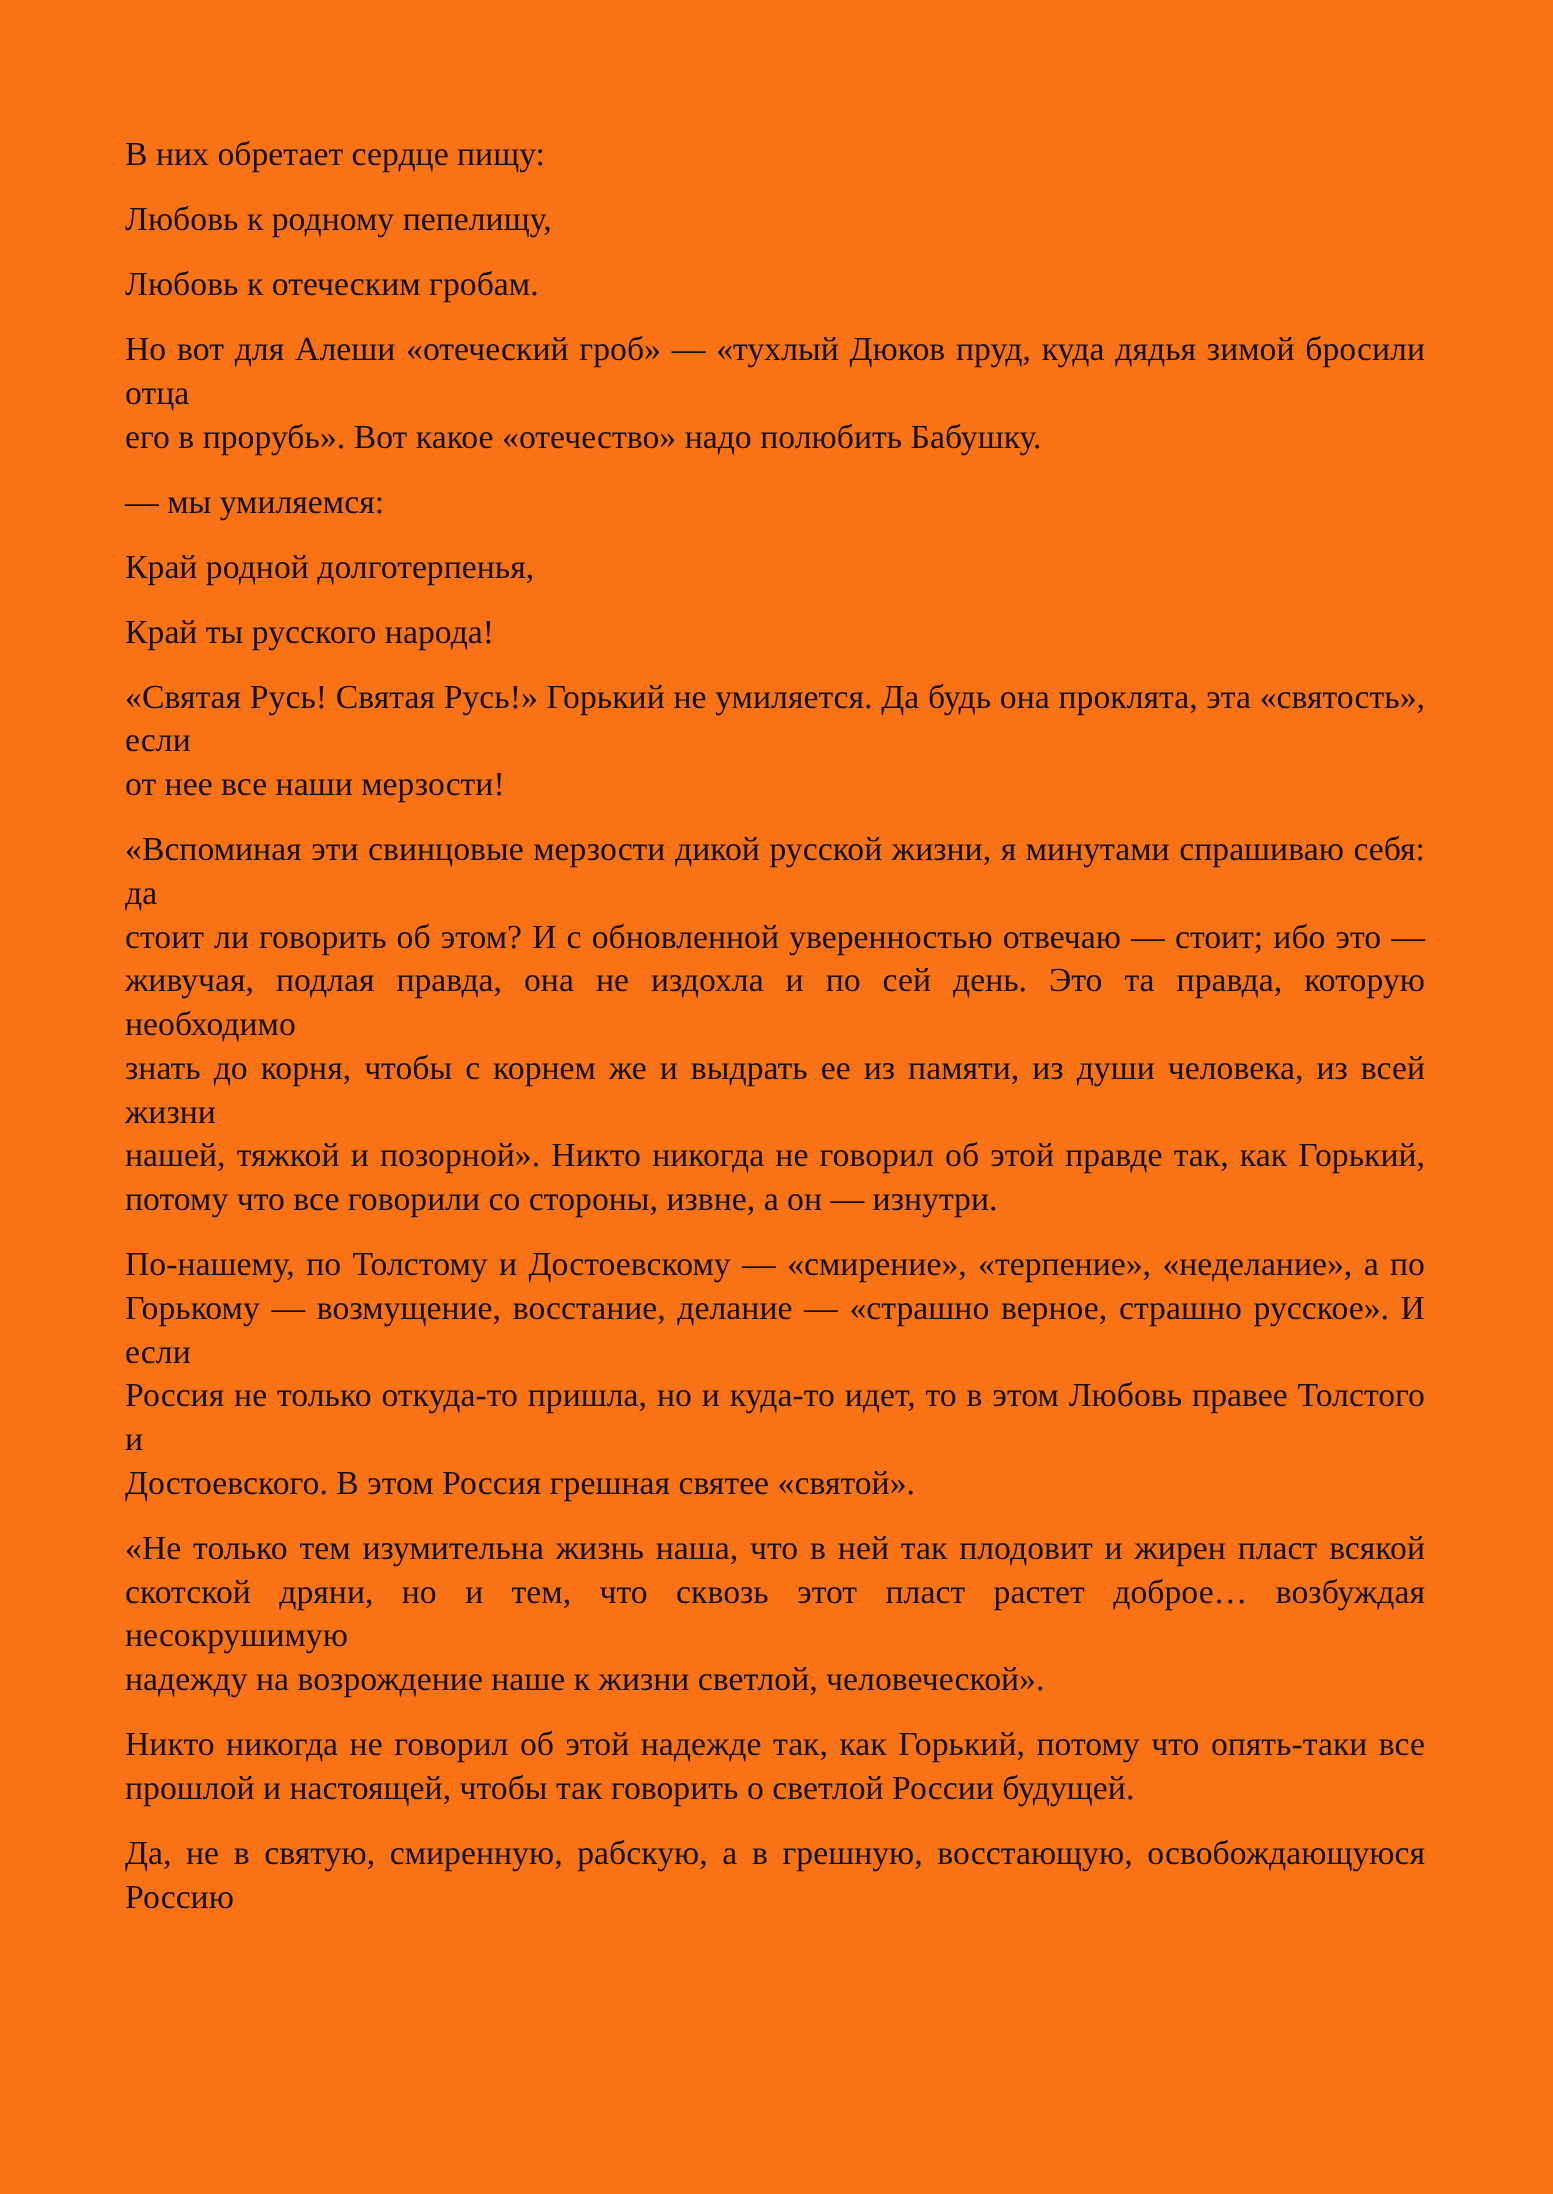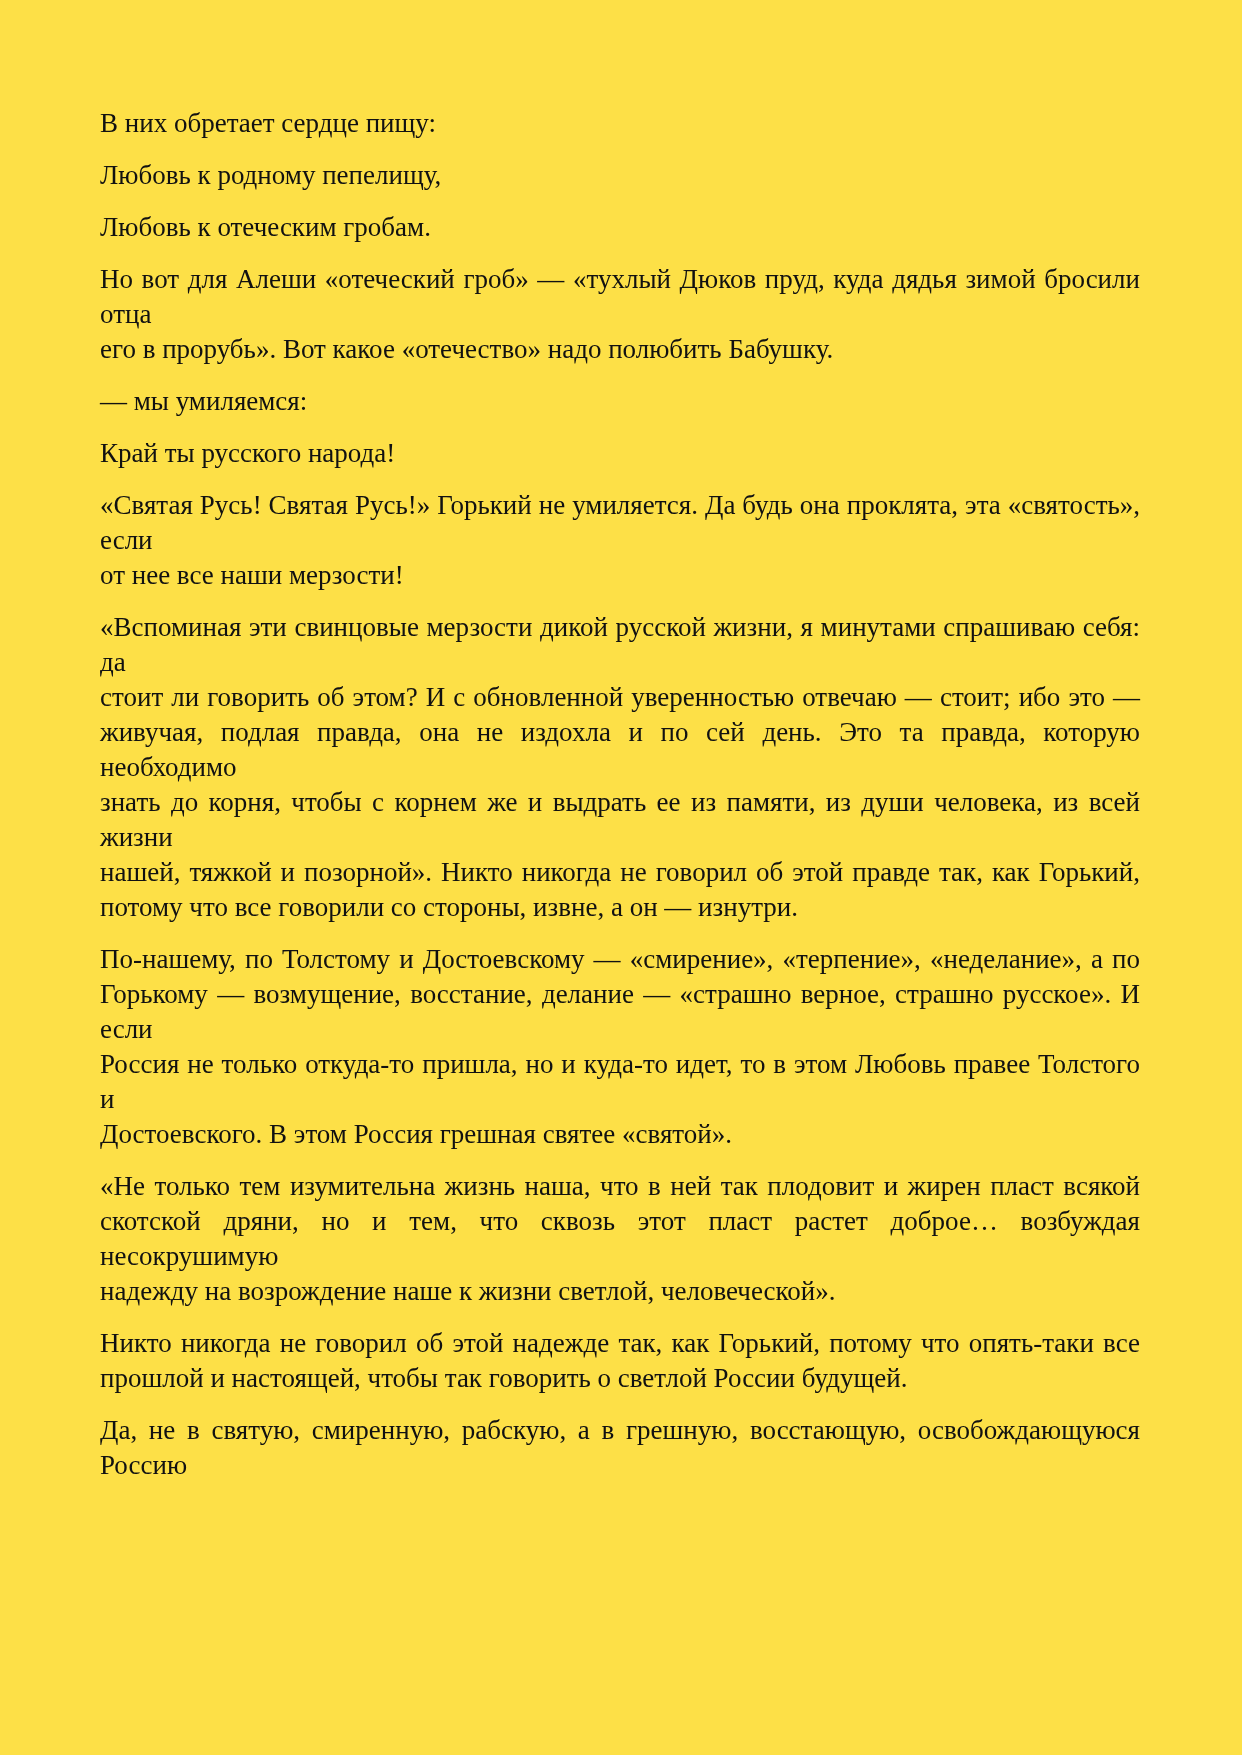--- a/index.html
+++ b/index.html
@@ -4,21 +4,21 @@
 <style>
   html, body {
     margin: 0;
     padding: 0;
     background: #ffffff;
   }
   .page {
     position: relative;
     width: 1242px;
     height: 1755px;
-    background: #fde047;
+    background: #f97316;
     overflow: hidden;
     font-family: "Liberation Serif", "DejaVu Serif", serif;
     color: #111111;
   }
   .content {
     position: absolute;
     top: 106px;
     left: 100px;
     width: 1040px;
   }
@@ -52,20 +52,23 @@
         <div class="line">Любовь к отеческим гробам.</div>
       </div>
       <div class="para">
         <div class="line just">Но вот для Алеши «отеческий гроб» — «тухлый Дюков пруд, куда дядья зимой бросили отца</div>
         <div class="line">его в прорубь». Вот какое «отечество» надо полюбить Бабушку.</div>
       </div>
       <div class="para">
         <div class="line">— мы умиляемся:</div>
       </div>
       <div class="para">
+        <div class="line">Край родной долготерпенья,</div>
+      </div>
+      <div class="para">
         <div class="line">Край ты русского народа!</div>
       </div>
       <div class="para">
         <div class="line just">«Святая Русь! Святая Русь!» Горький не умиляется. Да будь она проклята, эта «святость», если</div>
         <div class="line">от нее все наши мерзости!</div>
       </div>
       <div class="para">
         <div class="line just">«Вспоминая эти свинцовые мерзости дикой русской жизни, я минутами спрашиваю себя: да</div>
         <div class="line just">стоит ли говорить об этом? И с обновленной уверенностью отвечаю — стоит; ибо это —</div>
         <div class="line just">живучая, подлая правда, она не издохла и по сей день. Это та правда, которую необходимо</div>

